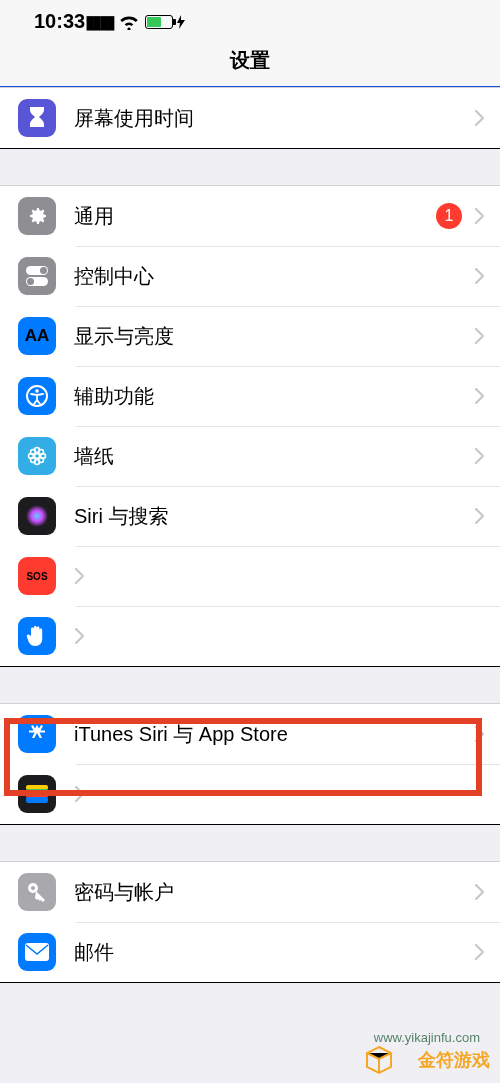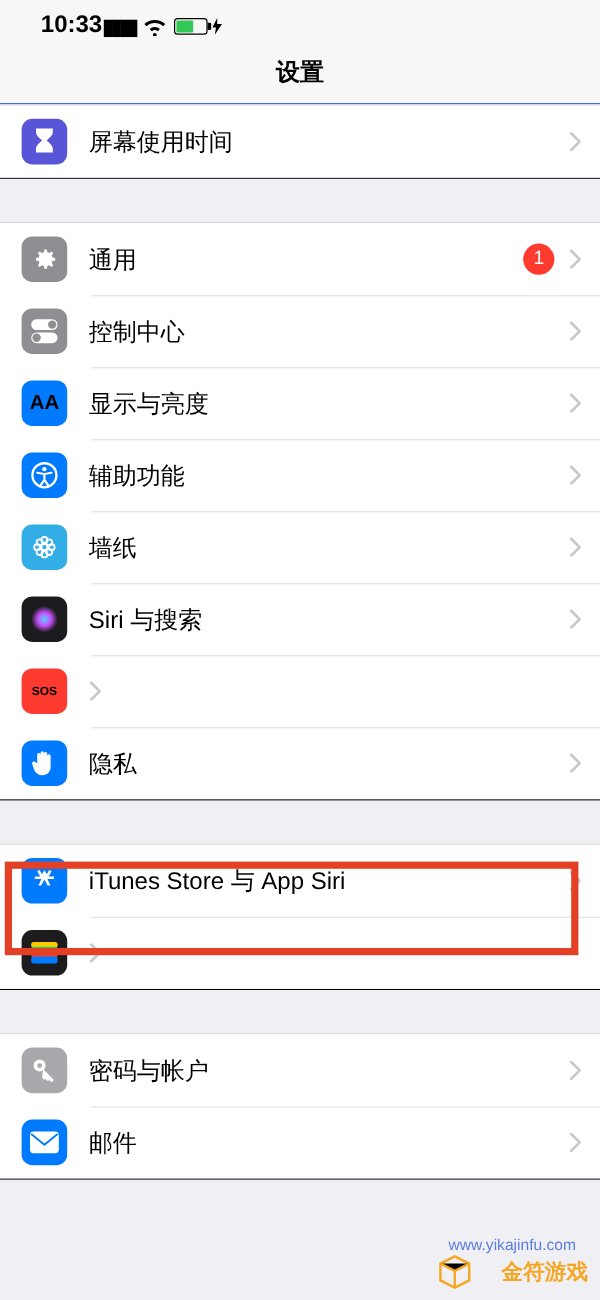--- a/index.html
+++ b/index.html
@@ -74,21 +74,21 @@
 
   .watermark {
     position:absolute; right:10px; bottom:8px;
     display:flex; align-items:center; gap:24px;
     font-size:18px; font-weight:700;
   }
   .watermark-cube {
     width:30px; height:30px; color:#f5a623;
   }
   .wm-text1 { color:#f5a623; }
-  .wm-url { position:absolute; right:20px; bottom:38px; font-size:13px; color:#1d4ed8; opacity:.7; font-weight:400;}
+  .wm-url { position:absolute; right:20px; bottom:38px; font-size:13px; color:#14532d; opacity:.7; font-weight:400;}
 
   
   .bg-purple{background:#5856d6}.bg-gray{background:#8e8e93}.bg-blue{background:#007aff}
   .bg-green{background:#34c759}.bg-cyan{background:#32ade6}.bg-red{background:#ff3b30}
   .bg-black{background:#1c1c1e}.bg-lgray{background:#a8a8ad}
   .toggle-ic{display:flex;flex-direction:column;gap:2px;align-items:center}
   .toggle-ic span{width:22px;height:9px;border-radius:5px;background:#fff;position:relative}
   .toggle-ic span::after{content:"";position:absolute;top:1px;width:7px;height:7px;border-radius:50%;background:#8e8e93}
   .toggle-ic span:first-child::after{right:1px}
   .toggle-ic span:last-child::after{left:1px}
@@ -221,38 +221,37 @@
     <svg class="chevron" width="10" height="16" viewBox="0 0 10 16">
         <path d="M2 1l7 7-7 7" stroke="#c7c7cc" stroke-width="2.2" fill="none" stroke-linecap="round"></path>
       </svg>
   </div>
   <div class="row">
     <div class="icon-wrap bg-blue">
       <svg width="22" height="24" viewBox="0 0 22 24" fill="#fff">
           <path d="M5 11V5a1.4 1.4 0 012.8 0v5V3.5a1.4 1.4 0 012.8 0V10V4a1.4 1.4 0 012.8 0v6V6a1.4 1.4 0 012.8 0v9c0 4-2.5 7-7 7-3 0-5-1.5-6.5-4L1 13c-.8-1.5.5-3 2-2.3L5 12z"></path>
         </svg>
     </div>
-    <span class="row-label">隐私</span>
     <svg class="chevron" width="10" height="16" viewBox="0 0 10 16">
         <path d="M2 1l7 7-7 7" stroke="#c7c7cc" stroke-width="2.2" fill="none" stroke-linecap="round"></path>
       </svg>
   </div>
   <div class="highlight-box" style="top:532px"></div>
 </div>
 
 <div class="gap"></div>
 
 <div class="group">
   <div class="row">
     <div class="icon-wrap bg-blue">
       <svg width="24" height="24" viewBox="0 0 24 24" fill="#fff">
           <path d="M12 3l2 3.5L16 3l2 1-2.5 4.5H20v2h-5.5L17 16h-2.3l-2.7-5-2.7 5H7l2.5-5.5H4v-2h4.5L6 4l2-1 2 3.5z"></path>
         </svg>
     </div>
-    <span class="row-label">iTunes Store 与 App Siri</span>
+    <span class="row-label">iTunes Siri 与 App Store</span>
     <svg class="chevron" width="10" height="16" viewBox="0 0 10 16">
         <path d="M2 1l7 7-7 7" stroke="#c7c7cc" stroke-width="2.2" fill="none" stroke-linecap="round"></path>
       </svg>
   </div>
   <div class="row">
     <div class="icon-wrap bg-black">
       <svg width="26" height="22" viewBox="0 0 26 22">
           <rect x="2" y="2" width="22" height="5" rx="2" fill="#ffcc00"></rect>
           <rect x="2" y="6" width="22" height="5" rx="2" fill="#34c759"></rect>
           <rect x="2" y="10" width="22" height="5" rx="2" fill="#ff3b30"></rect>

